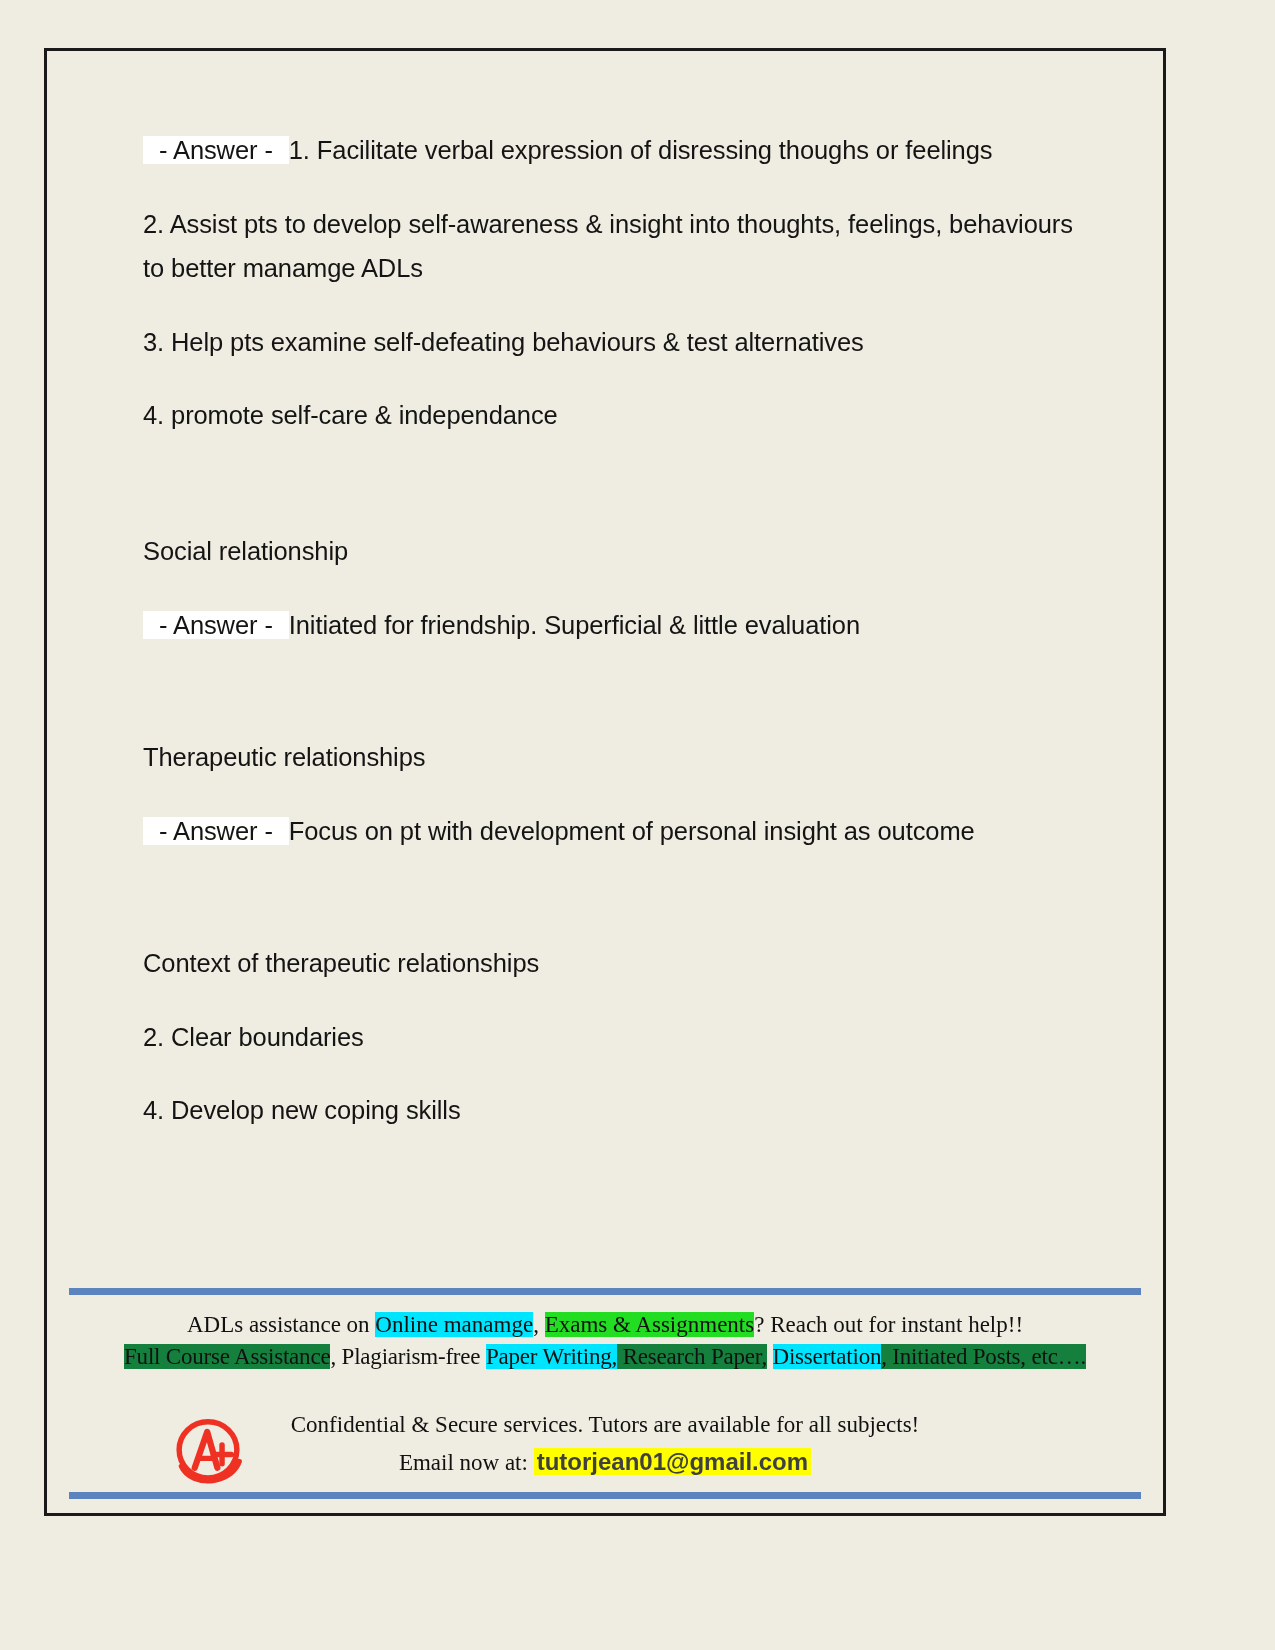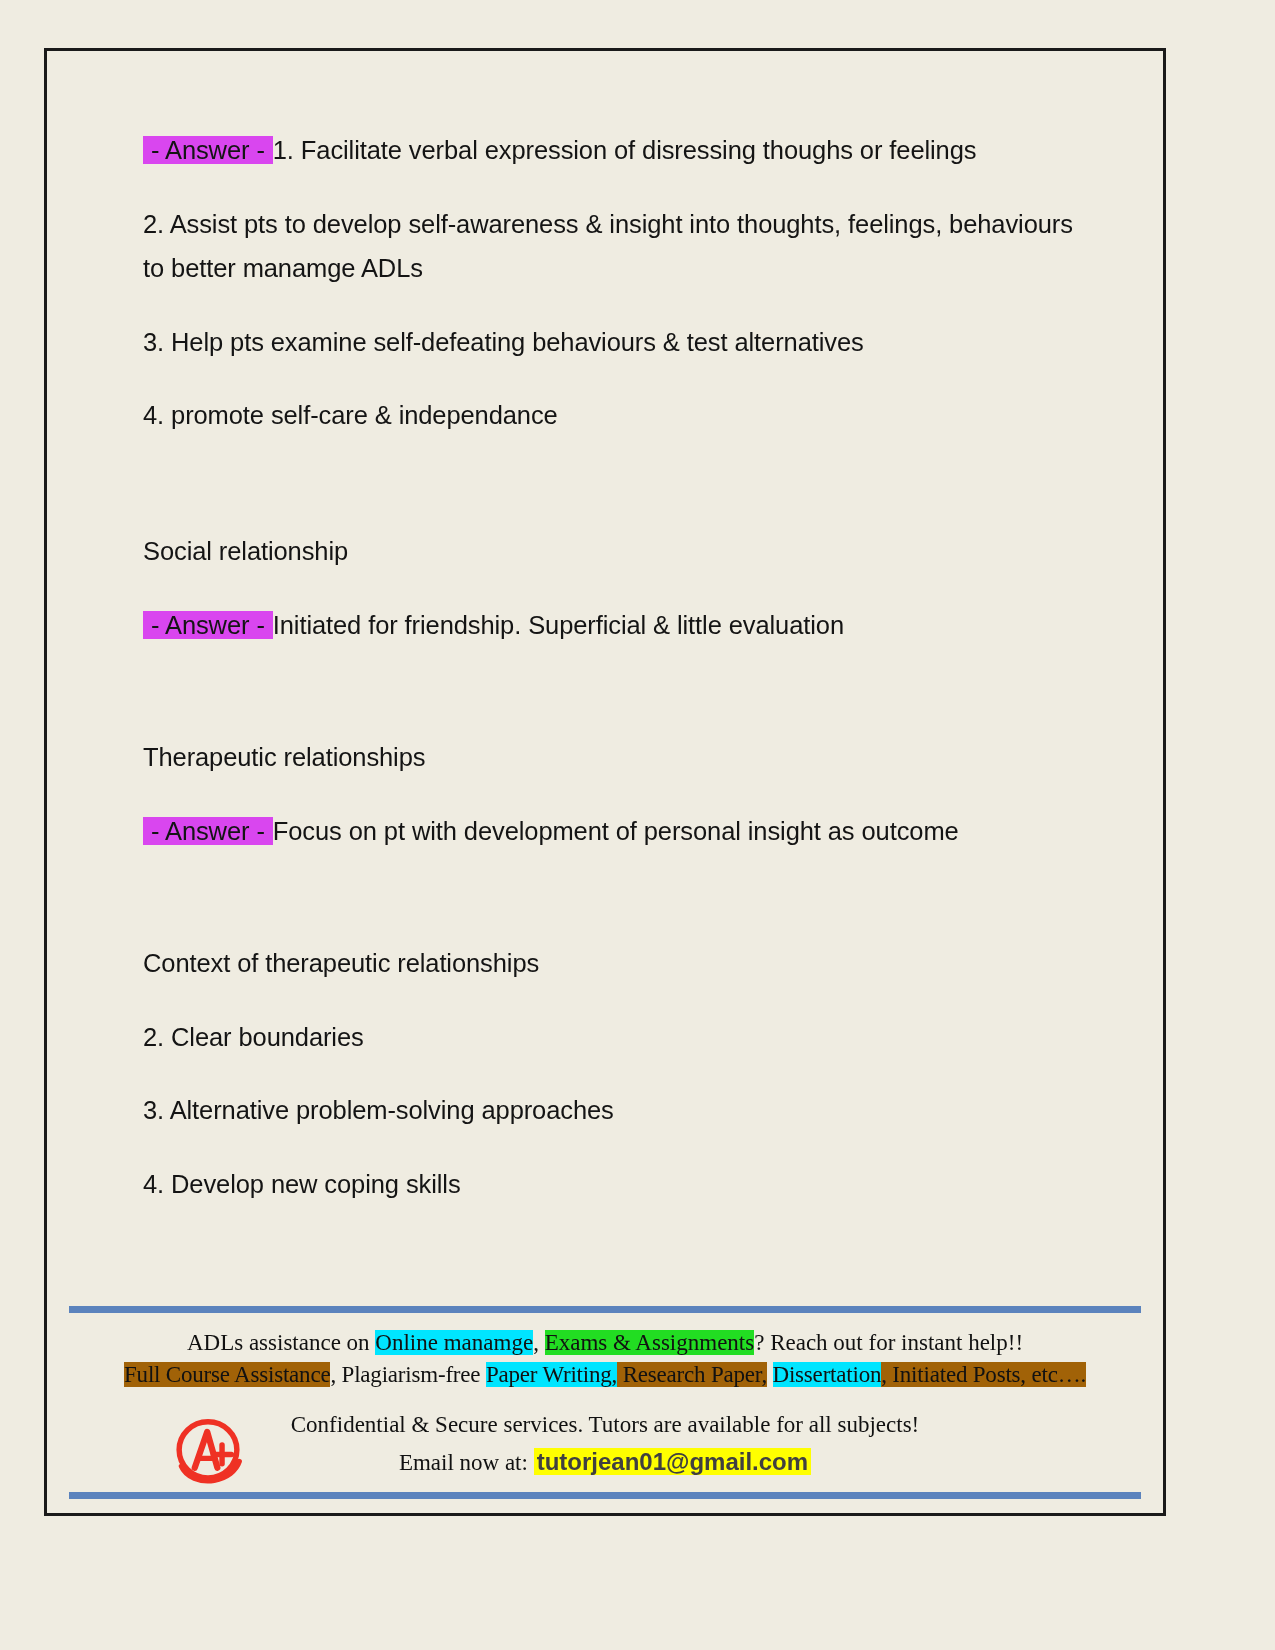--- a/index.html
+++ b/index.html
@@ -37,22 +37,22 @@
     line-height: 1.72;
     color: #141414;
     margin: 0 0 30px 0;
     font-family: "Liberation Sans", sans-serif;
     letter-spacing: -0.1px;
   }
   .spacer-lg { height: 62px; }
   .spacer-md { height: 58px; }
 
   .hl-answer {
-    background: #d946ef;
-    padding: 0 8px;
+    background: #ffffff;
+    padding: 0 16px;
   }
 
   
   .footer {
     position: absolute;
     left: 22px;
     right: 22px;
     bottom: 14px;
   }
 
@@ -67,29 +67,29 @@
   .promo {
     font-family: "Liberation Serif", serif;
     font-size: 23px;
     color: #111;
     text-align: center;
     line-height: 1.42;
     white-space: nowrap;
   }
   .promo-line2 { letter-spacing: -0.2px; }
 
-  .hl-y { background: #a16207; }
+  .hl-y { background: #15803d; }
   .hl-c { background: #00e5ff; }
   .hl-g { background: #22dd22; }
 
   .contact-row {
     display: flex;
     align-items: flex-start;
     justify-content: center;
-    margin-top: 14px;
+    margin-top: 32px;
     position: relative;
   }
   .logo {
     position: absolute;
     left: 100px;
     top: 4px;
     width: 78px;
     height: 78px;
   }
   .contact-text {
@@ -136,21 +136,20 @@
 
     <p class="para"><span class="hl-answer">- Answer -</span><span>Focus on pt with development of personal insight as outcome</span></p>
 
     <div class="spacer-md"></div>
 
     <p class="para">Context of therapeutic relationships</p>
 
 
     <p class="para">2. Clear boundaries</p>
 
-    <p class="para">3. Alternative problem-solving approaches</p>
 
     <p class="para">4. Develop new coping skills</p>
 
   </div>
 
   <div class="footer">
 
     <div class="rule top"></div>
 
     <div class="promo"><span>ADLs assistance on </span><span class="hl-c">Online manamge</span><span>, </span><span class="hl-g">Exams &amp; Assignments</span><span>? Reach out for instant help!!</span></div>

